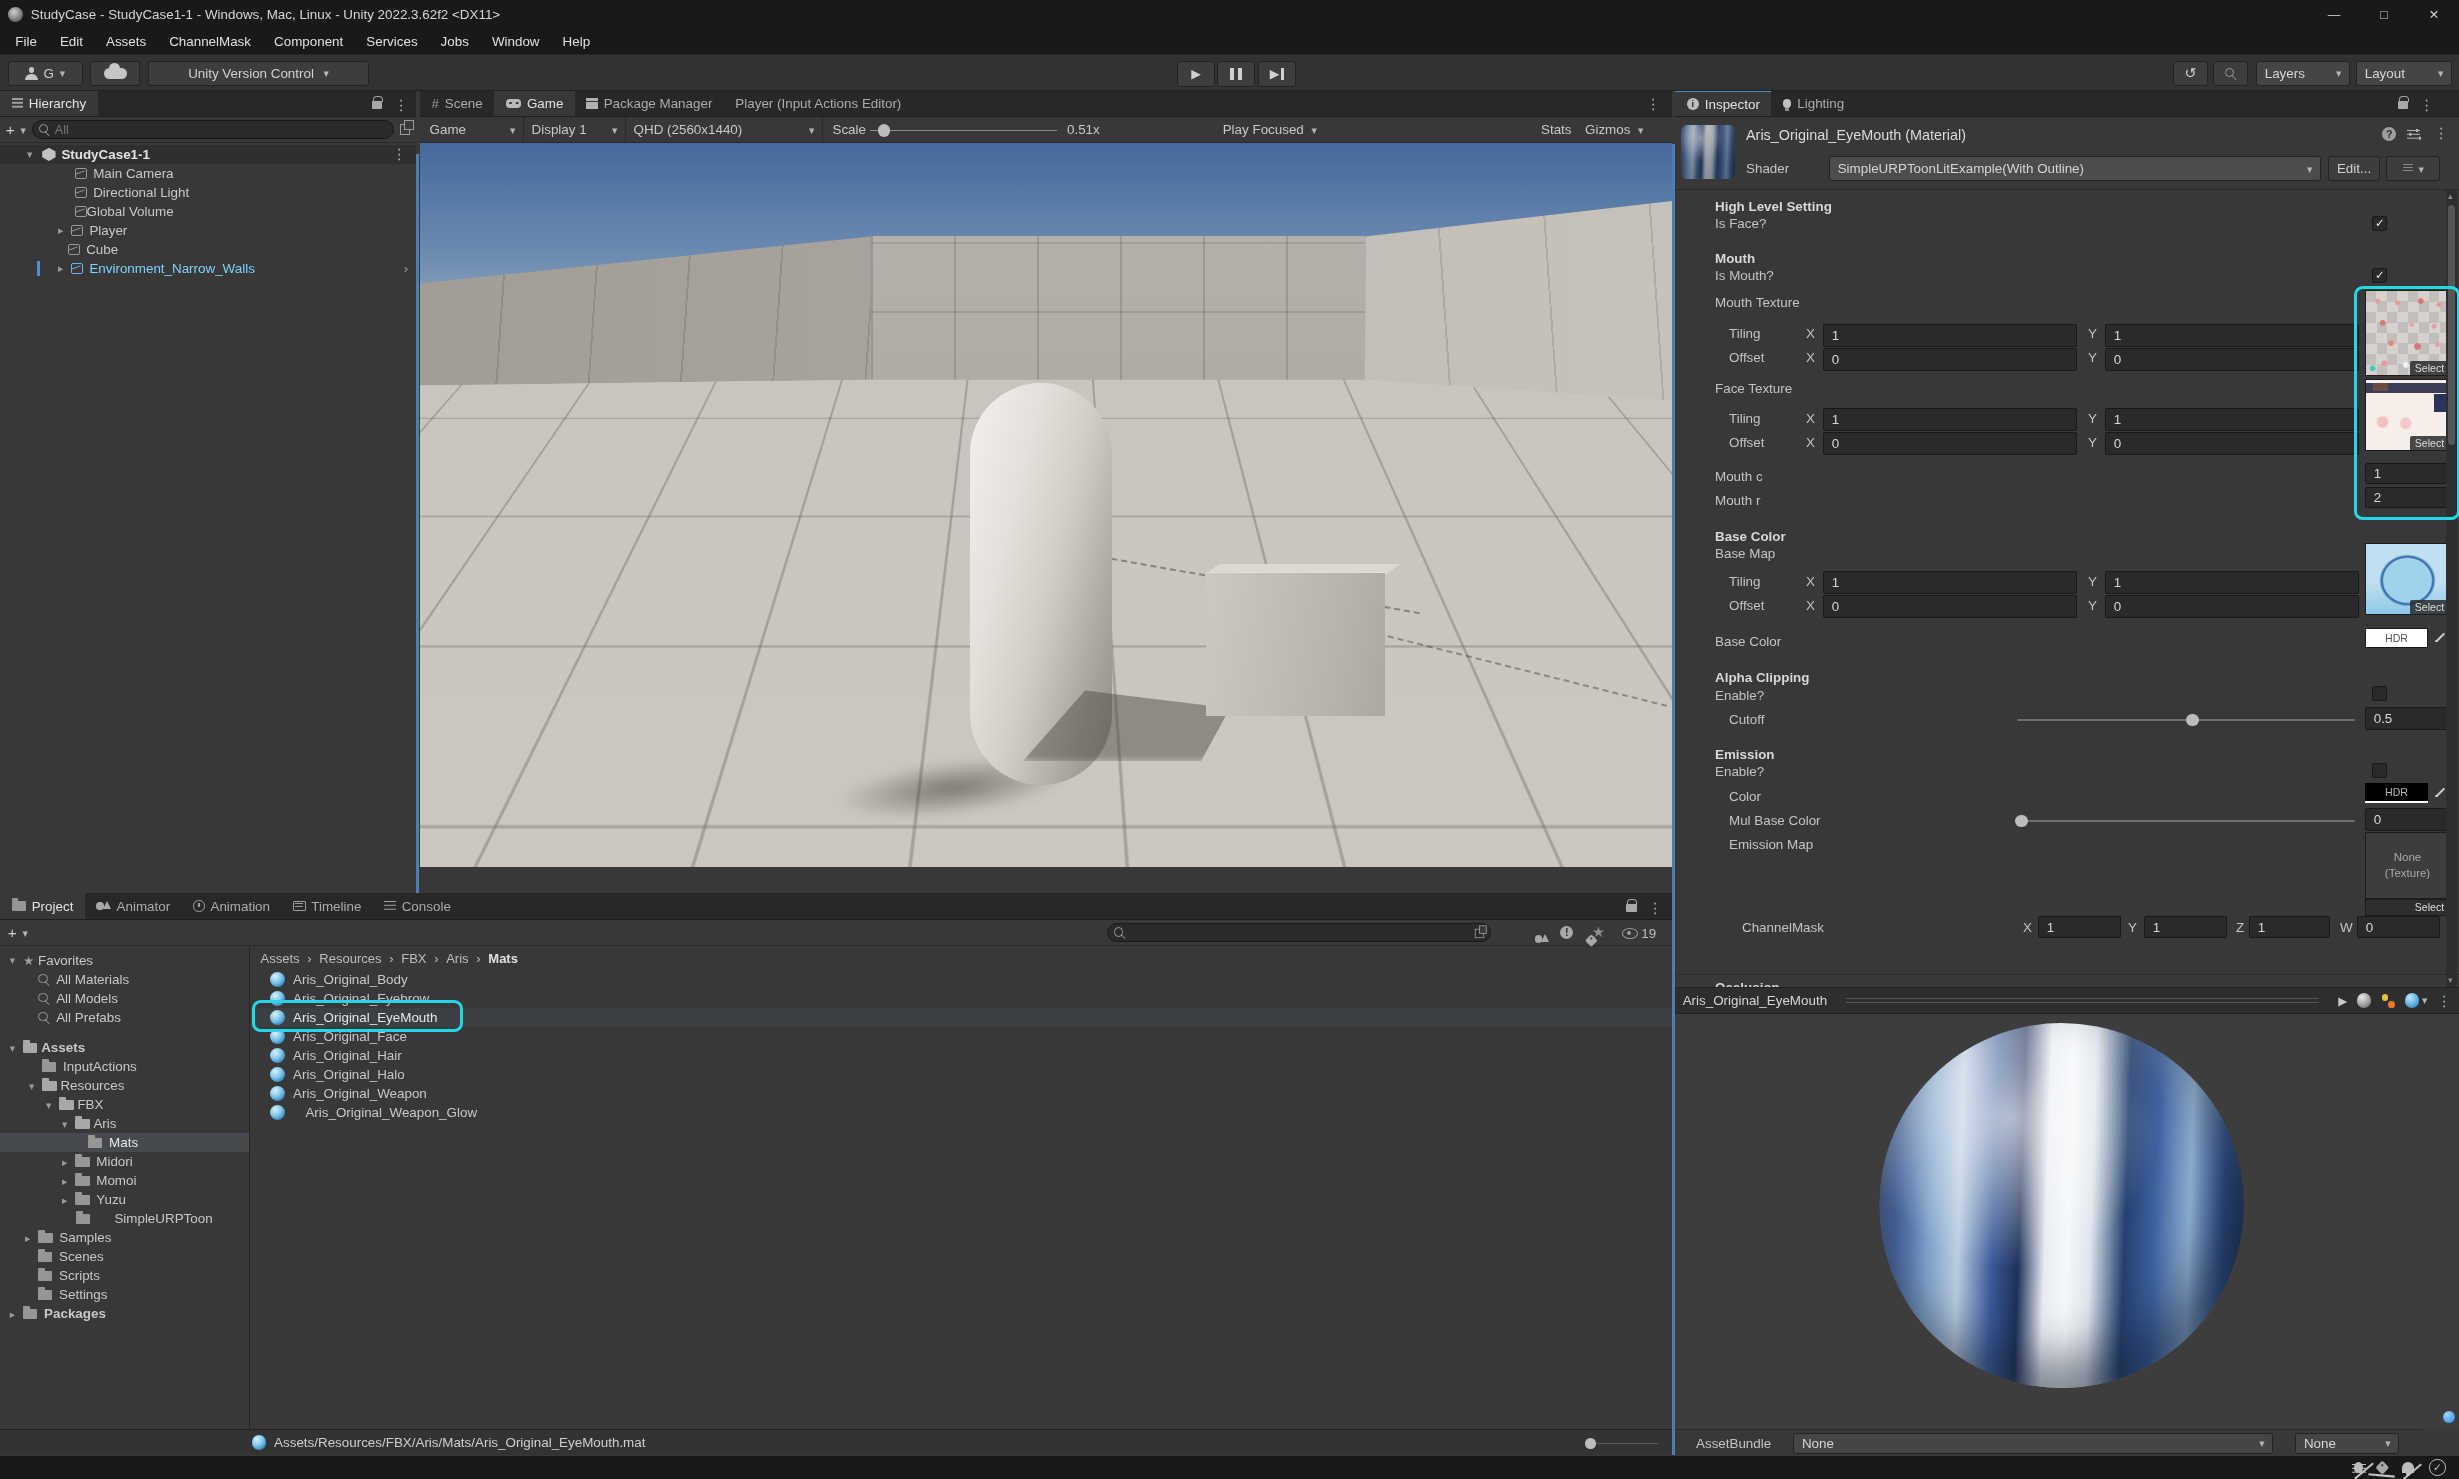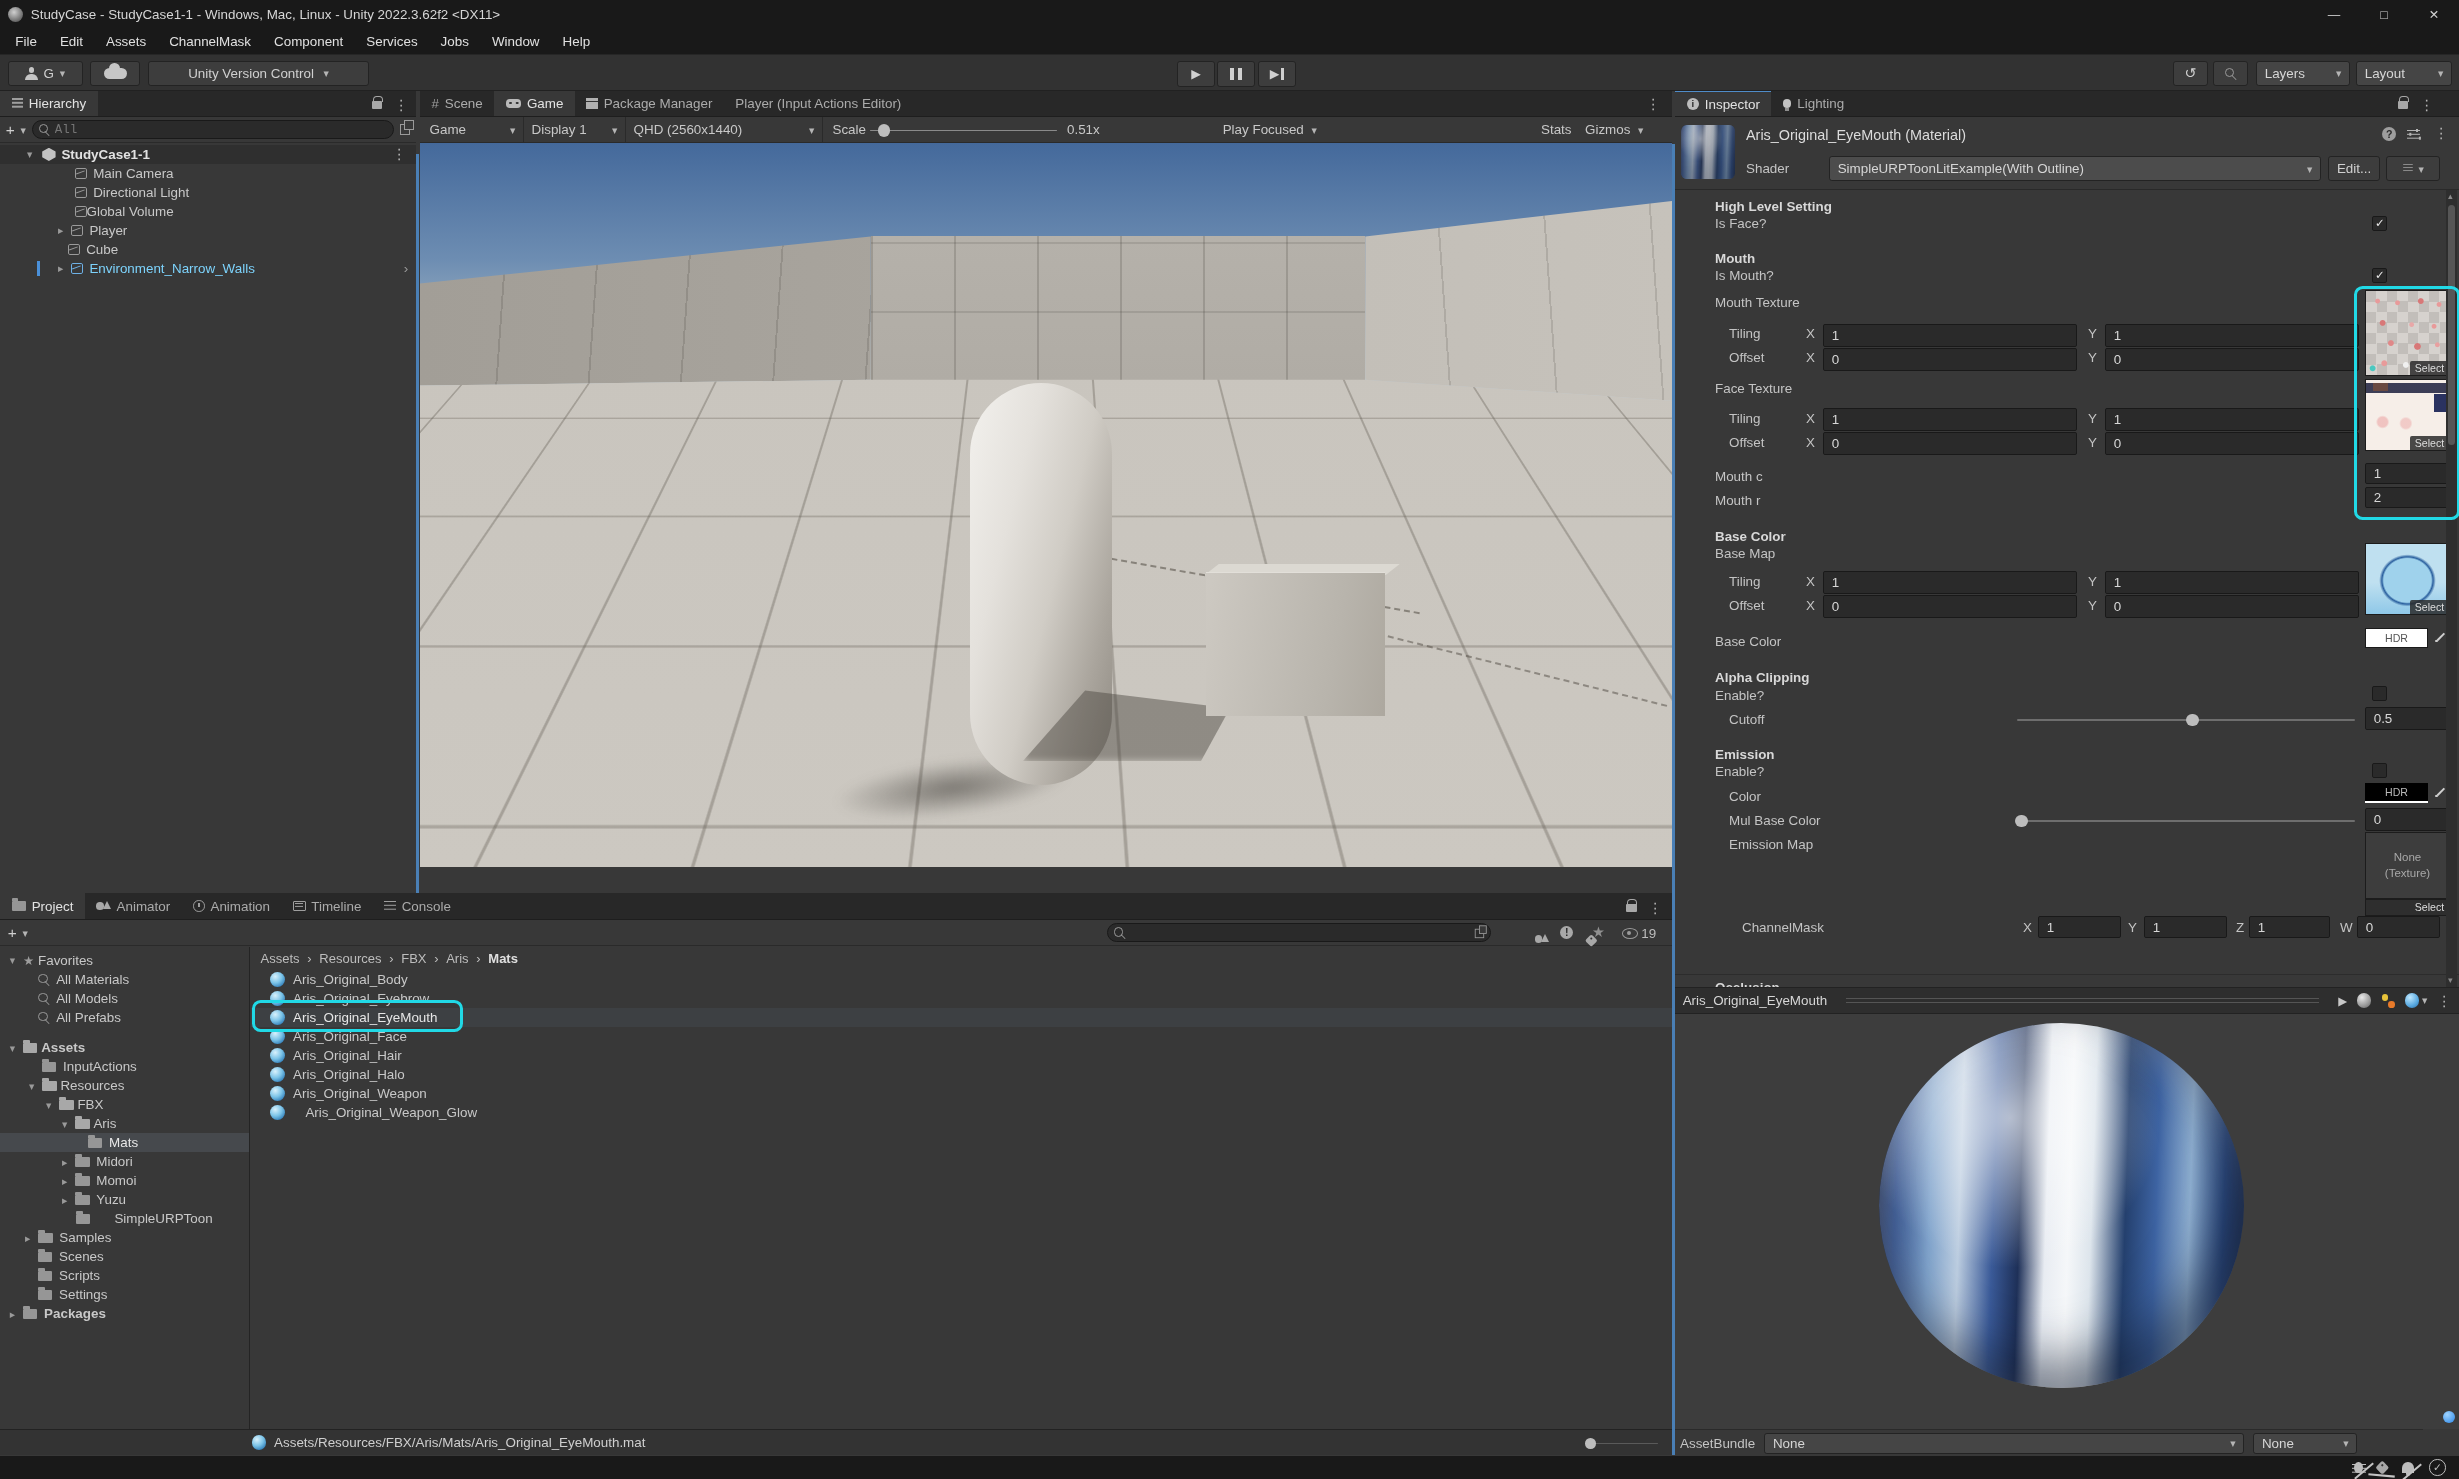--- a/index.html
+++ b/index.html
@@ -87,21 +87,21 @@
   .checkc{width:16.3px;height:16.3px;border:1.4px solid #bdbdbd;border-radius:50%;color:#bdbdbd;font-size:10.6px;text-align:center;line-height:14.4px;flex:none}
   .eyeball{border-radius:50%;background:
     radial-gradient(circle at 36% 26%,rgba(255,255,255,.65),rgba(255,255,255,0) 42%),
     linear-gradient(92deg,#1d2c50 0%,#2f4f8c 6%,#7ea2cb 15%,#bccde0 23%,#3a5a98 32%,#1e3058 39%,#e8ecf2 46%,#f5f7f9 52%,#dde5ec 58%,#24406e 67%,#3d63a2 75%,#92b3d5 84%,#2b4b85 93%,#19294c 100%);
     box-shadow:inset -21px -29px 48px rgba(18,28,48,.5),inset 13.4px 19px 38px rgba(255,255,255,.22)}
   .selbar{position:absolute;right:0;bottom:0;background:rgba(42,42,42,.85);color:#ddd;font-size:10.6px;padding:1px 4.8px;border-radius:1.9px 0 0 0}
   .anno{position:absolute;border:3.8px solid #21d9e6;border-radius:8.6px;pointer-events:none;z-index:50}
   .sl-track{position:absolute;height:1.9px;background:#8a8a8a;border-radius:1px}
   .sl-knob{position:absolute;width:12.5px;height:12.5px;border-radius:50%;background:#bdbdbd;top:-5.3px}
   .hline{background:#555}
-  input{font-family:Liberation Mono, monospace}
+  input{font-family:Liberation Sans, sans-serif}
 </style>
 </head>
 <body>
 
 <div class="abs fx" style="left:0;top:0;width:2459px;height:29px;background:#191919;gap:7.7px;padding-left:7.7px">
   <span style="width:15.4px;height:15.4px;border-radius:50%;background:radial-gradient(circle at 40% 35%,#cfcfcf,#6a6a6a 70%);display:inline-block"></span>
   <span style="color:#d6d6d6;font-size:13.4px">StudyCase - StudyCase1-1 - Windows, Mac, Linux - Unity 2022.3.62f2 &lt;DX11&gt;</span>
   <span class="abs fx" style="right:0;top:0;height:29px">
     <span class="fx" style="width:50px;height:29px;justify-content:center;color:#cfcfcf;font-size:12.5px">—</span>
     <span class="fx" style="width:50px;height:29px;justify-content:center;color:#cfcfcf;font-size:12.5px">□</span>
@@ -652,21 +652,21 @@
         <span class="caret">▾</span>
       </span>
     <span class="kebab">⋮</span>
   </div>
 
   <div class="abs" style="left:0;top:923px;width:784px;height:415px;background:#3d3d3d;overflow:hidden">
     <div class="abs eyeball" style="left:204px;top:8.6px;width:365px;height:365px"></div>
     <span class="abs" style="right:3.8px;bottom:5.8px;width:12.5px;height:12.5px;border-radius:50%;background:radial-gradient(circle at 35% 30%,#9fd4ff,#2a86e8)"></span>
   </div>
 
-  <div class="abs fx" style="left:0;top:1338px;width:748px;height:27px;border-top:1px solid #2a2a2a;padding:0 5px;gap:9px">
+  <div class="abs fx" style="left:0;top:1338px;width:748px;height:27px;border-top:1px solid #2a2a2a;padding:0 21px;gap:22px">
     <span class="lbl">AssetBundle</span>
     <div class="dd" style="width:480px;height:21px">
         <span>None</span>
         <span class="caret">▾</span>
       </div>
     <div class="dd" style="width:104px;height:21px">
         <span>None</span>
         <span class="caret">▾</span>
       </div>
   </div>

